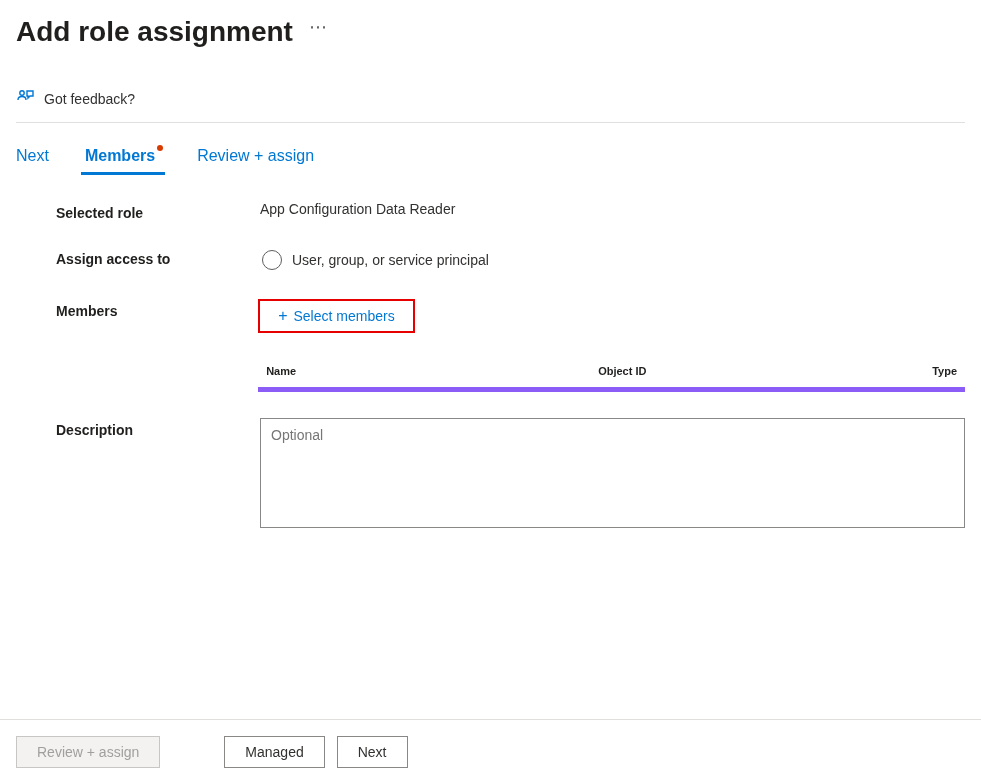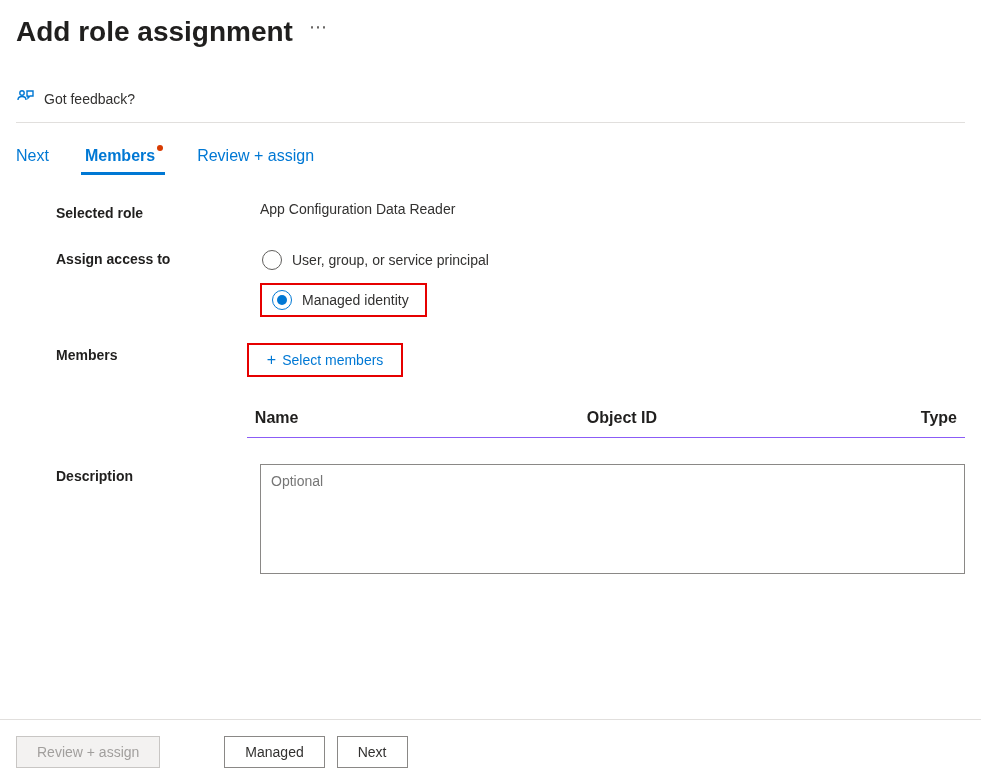--- a/index.html
+++ b/index.html
@@ -22,21 +22,21 @@
   .form-value { flex: 1; font-size: 14px; color: #323130; }
   .radio-group { display: flex; flex-direction: column; gap: 10px; align-items: flex-start; justify-content: space-between; }
   .radio-option { display: flex; align-items: center; gap: 10px; cursor: pointer; padding: 3px 8px 3px 2px; }
   .radio-circle { width: 20px; height: 20px; border: 1.5px solid #605e5c; border-radius: 50%; display: inline-flex; align-items: center; justify-content: center; }
   .radio-circle.selected { border-color: #0078d4; }
   .radio-inner { width: 10px; height: 10px; background: #0078d4; border-radius: 50%; }
   .highlight-box { border: 2px solid #e60000; padding: 2px 8px; }
   .select-members { color: #0078d4; display: flex; align-items: center; gap: 6px; cursor: pointer; padding: 4px 10px; }
   .plus-icon { font-size: 16px; font-weight: 400; }
   .members-table { width: 100%; margin-top: 22px; }
-  .table-header { display: flex; font-size: 16px; font-weight: 600; color: #201f1e; border-bottom: 1px solid #8b5cf6; padding: 10px 8px; }
+  .table-header { display: flex; font-size: 11px; font-weight: 600; color: #201f1e; border-bottom: 5px solid #8b5cf6; padding: 10px 8px; }
   .col-name { flex: 0 0 332px; }
   .col-objid { flex: 0 0 334px; }
   .col-type { flex: 1; }
   .table-body-row { display: flex; padding: 12px 8px; border-bottom: 1px solid #e1dfdd; font-size: 14px; color: #323130; }
   .desc-textarea { width: 100%; height: 110px; border: 1px solid #8a8886; padding: 8px 10px; font-size: 14px; font-family: inherit; resize: none; outline: none; }
   .desc-textarea::placeholder { color: #767676; }
   .footer-bar { position: absolute; bottom: 0; left: 0; right: 0; border-top: 1px solid #e1dfdd; padding: 16px; display: flex; gap: 12px; }
   .btn { font-size: 14px; padding: 7px 20px; border: 1px solid #8a8886; background: #fff; cursor: pointer; font-family: inherit; color: #323130; }
   .btn.review { background: #f3f2f1; color: #a19f9d; border-color: #c8c6c4; }
   .btn-spacer { width: 40px; display: inline-block; }
@@ -76,28 +76,20 @@
     </div>
 
     <div class="form-row">
       <div class="form-label">Assign access to</div>
       <div class="form-value">
         <div class="radio-group">
           <div class="radio-option">
             <span class="radio-circle"></span>
             <span>User, group, or service principal</span>
           </div>
-          <div class="highlight-box">
-            <div class="radio-option">
-              <span class="radio-circle selected">
-                  <span class="radio-inner"></span>
-                </span>
-              <span>Managed identity</span>
-            </div>
-          </div>
         </div>
       </div>
     </div>
 
     <div class="form-row">
       <div class="form-label">Members</div>
       <div class="form-value">
         <div class="highlight-box" style="display:inline-block;">
           <div class="select-members">
             <span class="plus-icon">+</span>

